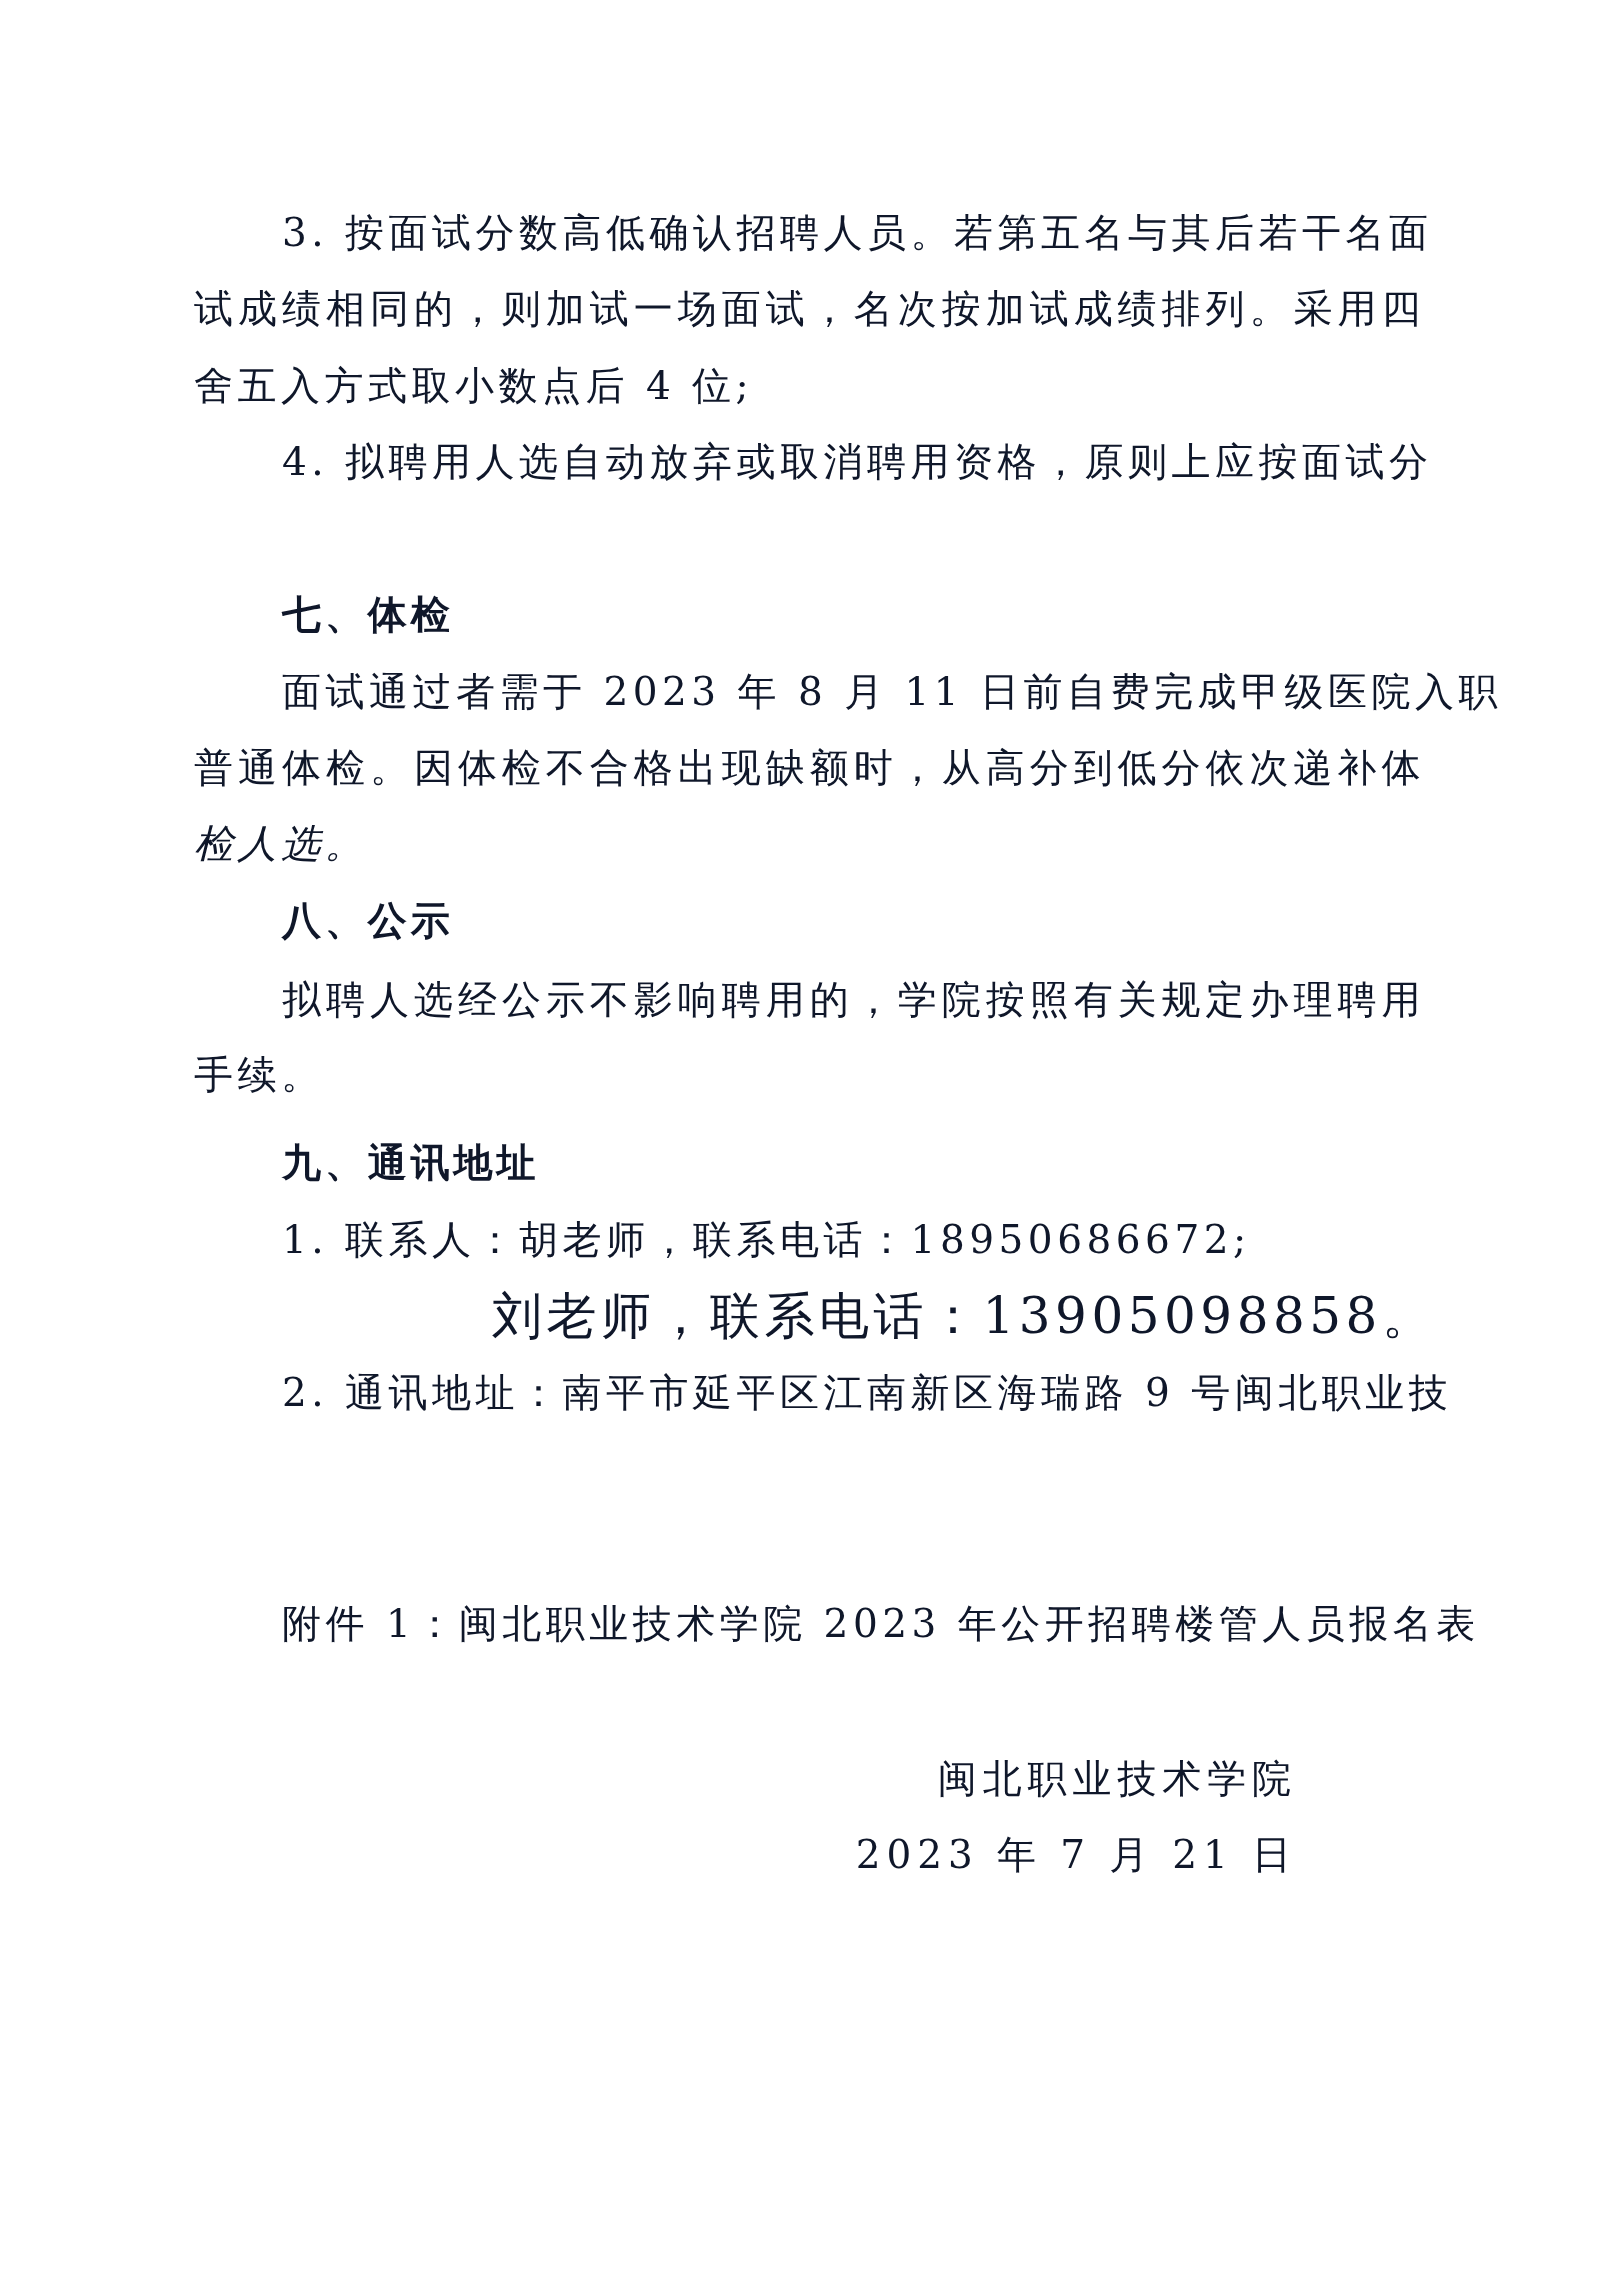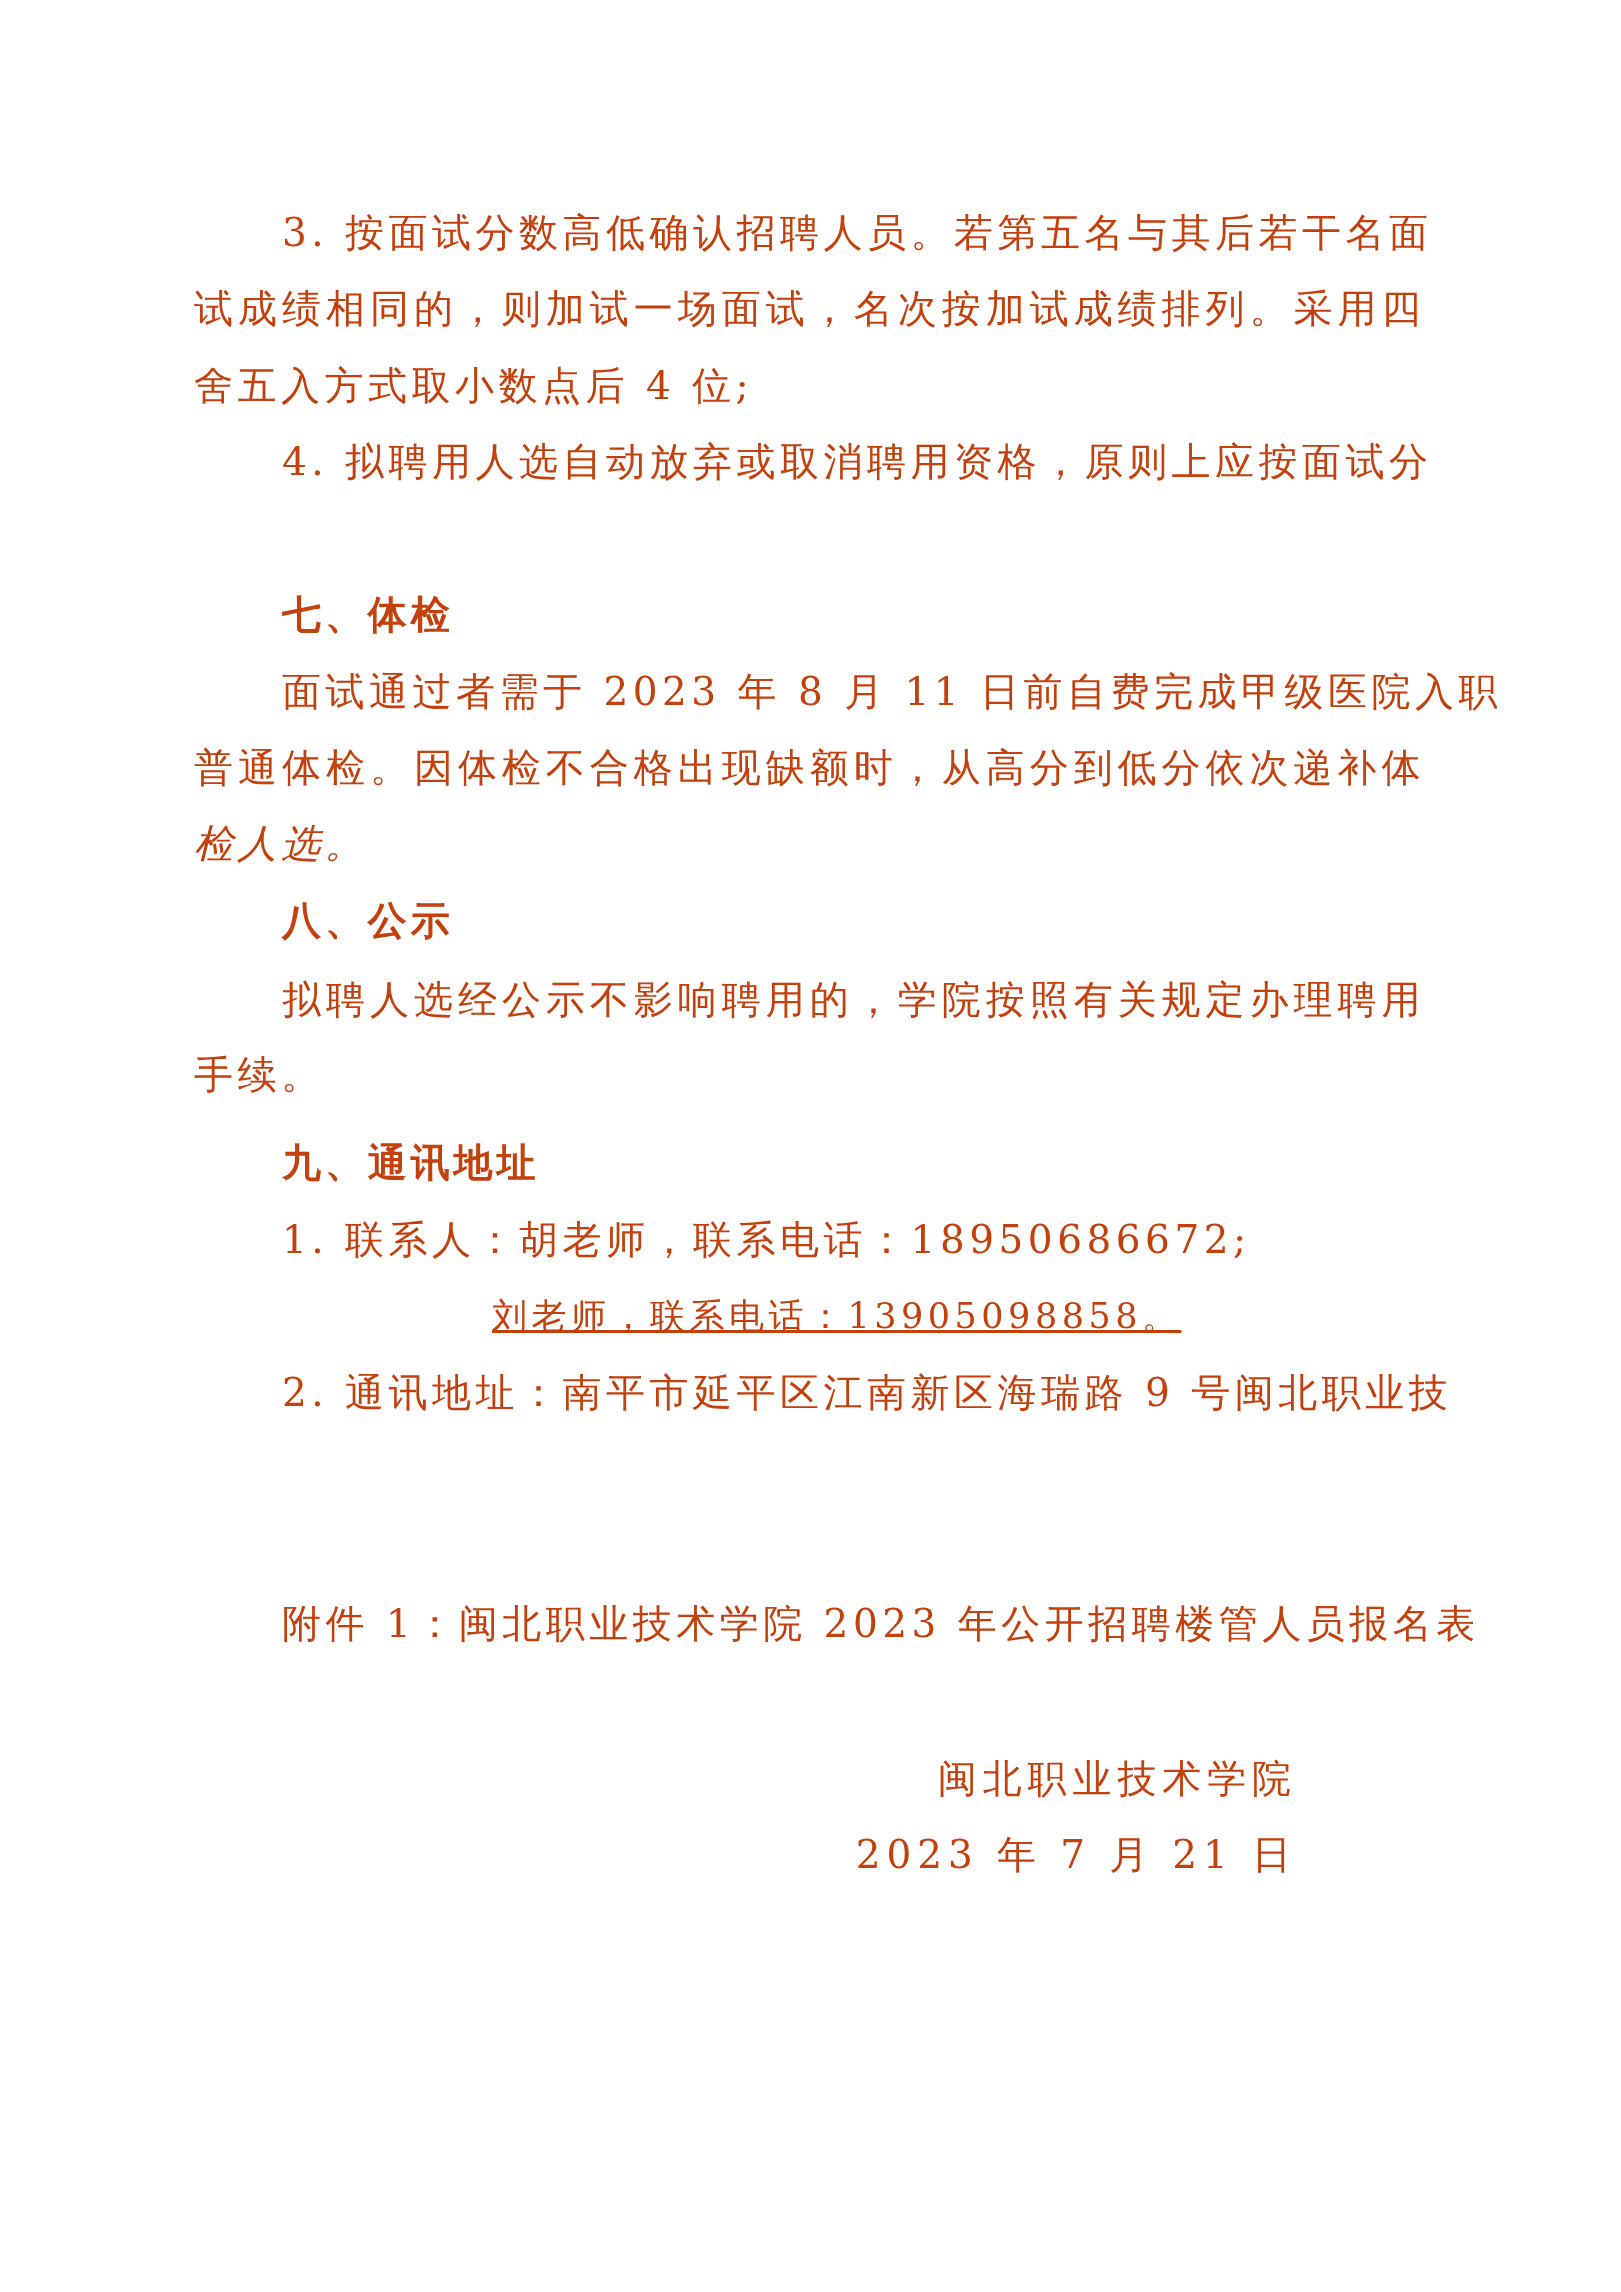--- a/index.html
+++ b/index.html
@@ -1,36 +1,36 @@
 <!DOCTYPE html>
 <html><head>
   <meta charset="utf-8">
   <style>
     html, body { margin: 0; padding: 0; background: #ffffff; }
     body { width: 1621px; height: 2293px; position: relative; overflow: hidden; }
     .page {
       position: absolute; left: 0; top: 0; width: 1493px; height: 2293px;
-      background: #ffffff; color: #c2410c;
+      background: #ffffff; color: #0f172a;
       font-family: "DejaVu Serif", "Liberation Serif", serif;
     }
     .line {
       position: absolute; left: 194px; width: 1231px;
       font-size: 39px; line-height: 55px; height: 55px;
       white-space: nowrap; letter-spacing: 4.5px;
       text-align: justify; text-align-last: justify;
     }
     .line.indent { left: 282px; width: 1143px; }
     .line.last { text-align-last: left; }
     .heading {
       position: absolute; left: 282px;
       font-family: "DejaVu Sans", "Liberation Sans", sans-serif;
       font-weight: bold; font-size: 39px; line-height: 55px; height: 55px;
       letter-spacing: 3.9px; white-space: nowrap;
     }
-    .contact2 { position: absolute; left: 492px; font-size: 35px; line-height: 55px; height: 55px; letter-spacing: 4.5px; white-space: nowrap; text-decoration: underline; }
+    .contact2 { position: absolute; left: 492px; font-size: 50px; line-height: 55px; height: 55px; letter-spacing: 4.5px; white-space: nowrap; }
     .right { position: absolute; right: 196px; font-size: 39px; line-height: 55px; height: 55px; letter-spacing: 5.9px; white-space: nowrap; text-align: left; }
   </style>
 </head>
 <body>
 
 <div class="page">
 
   <div class="line indent" style="top:205px;">3. 按面试分数高低确认招聘人员。若第五名与其后若干名面</div>
   <div class="line" style="top:281px;">试成绩相同的，则加试一场面试，名次按加试成绩排列。采用四</div>
   <div class="line last" style="top:358px;">舍五入方式取小数点后 4 位;</div>

